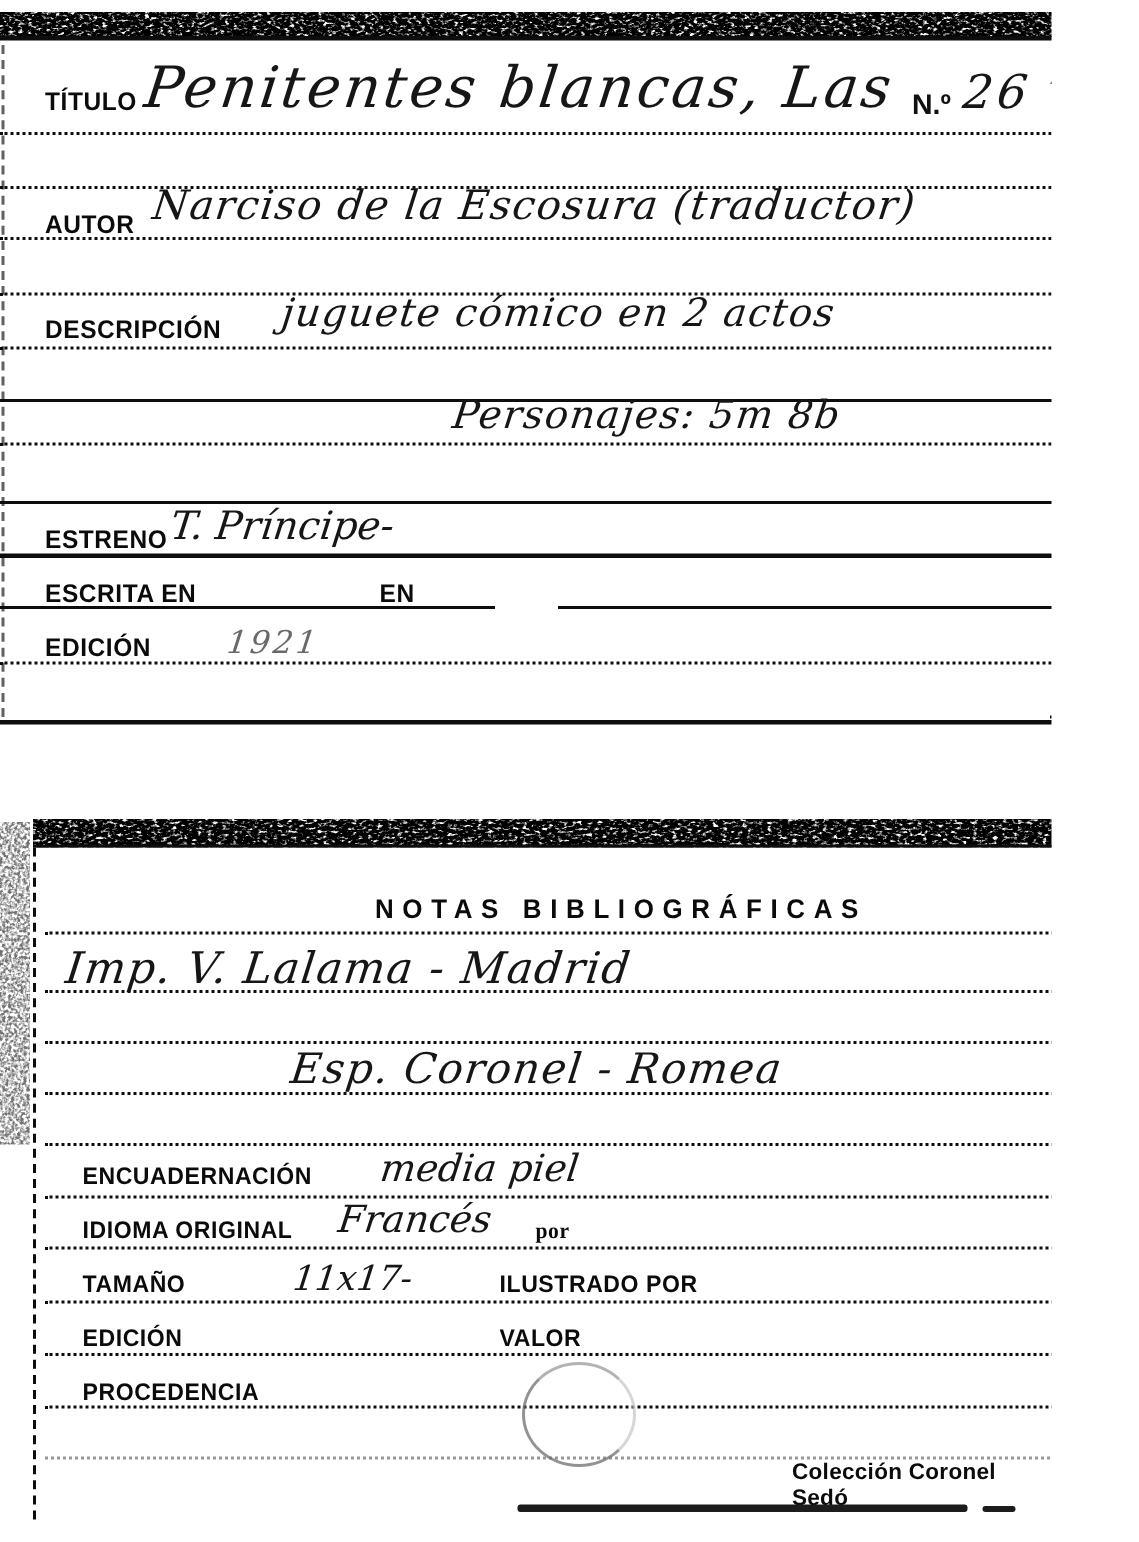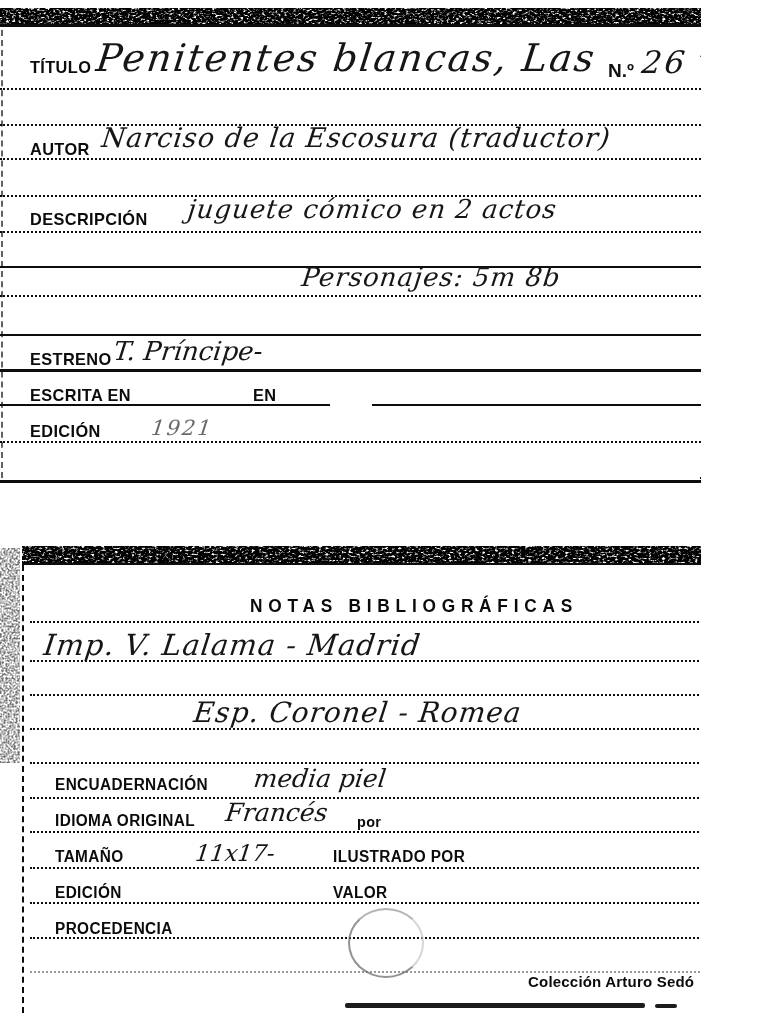--- a/index.html
+++ b/index.html
@@ -124,39 +124,39 @@
     <div class="rule-dot" style="left:30px;top:728px;width:729px;"></div>
 
     <div class="rule-dot" style="left:30px;top:762px;width:729px;"></div>
 
     <div class="label sm" style="left:55px;top:776px;">ENCUADERNACIÓN</div>
     <div class="hand" style="left:252px;top:764px;font-size:25px;">media piel</div>
     <div class="rule-dot" style="left:30px;top:797px;width:729px;"></div>
 
     <div class="label sm" style="left:55px;top:812px;">IDIOMA ORIGINAL</div>
     <div class="hand" style="left:224px;top:798px;font-size:25px;">Francés</div>
-    <div class="label sm" style="left:357px;top:813px;text-transform:none;font-size:15px;">por</div>
+    <div class="label sm" style="left:357px;top:813px;text-transform:none;font-size:15px;font-family:Liberation Serif, serif;">por</div>
     <div class="rule-dot" style="left:30px;top:831px;width:729px;"></div>
 
     <div class="label sm" style="left:55px;top:848px;">TAMAÑO</div>
     <div class="hand" style="left:194px;top:840px;font-size:23px;">11x17-</div>
     <div class="label sm" style="left:333px;top:848px;">ILUSTRADO POR</div>
     <div class="rule-dot" style="left:30px;top:867px;width:729px;"></div>
 
     <div class="label sm" style="left:55px;top:884px;">EDICIÓN</div>
     <div class="label sm" style="left:333px;top:884px;">VALOR</div>
     <div class="rule-dot" style="left:30px;top:902px;width:729px;"></div>
 
     <div class="label sm" style="left:55px;top:920px;">PROCEDENCIA</div>
     <div class="rule-dot" style="left:30px;top:937px;width:729px;"></div>
 
     <div class="rule-faint" style="left:30px;top:971px;width:690px;"></div>
 
     <div class="stamp-circle"></div>
 
-    <div class="footer-credit" style="left:528px;top:973px;">Colección Arturo Sedó</div>
+    <div class="footer-credit" style="left:528px;top:973px;">Colección Coronel Sedó</div>
 
     <div class="smudge" style="left:345px;top:1003px;width:300px;height:5px;"></div>
     <div class="smudge" style="left:655px;top:1004px;width:22px;height:4px;"></div>
     <div class="smudge" style="left:705px;top:1005px;width:14px;height:3px;"></div>
   </div>
 
 </div>
 
 </body></html>

